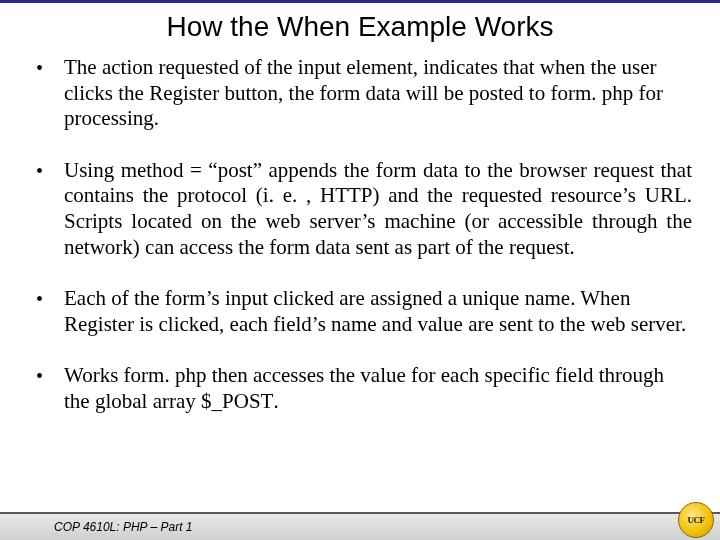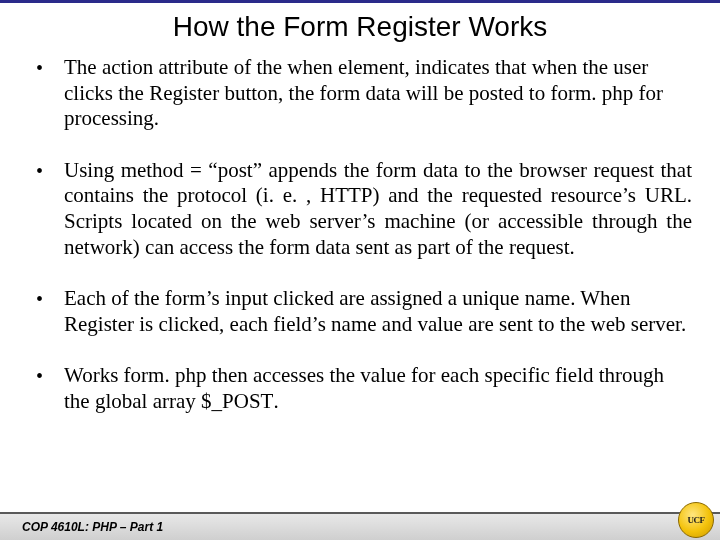--- a/index.html
+++ b/index.html
@@ -61,24 +61,25 @@
     left: 0;
     right: 0;
     bottom: 0;
     height: 28px;
     background: linear-gradient(#e8e8e8, #cfcfcf);
     border-top: 2px solid #5a5a5a;
     display: flex;
     align-items: center;
     font-family: Arial, Helvetica, sans-serif;
     font-size: 12px;
-    font-weight: bold;
+    font-weight: normal;
     font-style: italic;
     color: #000;
     box-sizing: border-box;
+    padding-left: 32px;
   }
   .footer .fcourse { flex: 0 0 auto; padding-left: 22px; }
   .footer .fpage   { flex: 1 1 auto; text-align: center; }
   .footer .fauth   { flex: 0 0 auto; padding-right: 50px; }
   .logo {
     position: absolute;
     right: 4px;
     bottom: 0px;
     width: 38px;
     height: 38px;
@@ -102,25 +103,25 @@
     text-align: right;
     line-height: 1;
     letter-spacing: -0.5px;
   }
 </style>
 </head>
 <body>
 
 <div class="slide">
 
-  <div class="title">How the Form Register Works</div>
+  <div class="title">How the When Example Works</div>
 
   <div class="body">
     <ul class="bullets">
-        <li><span class="dot">•</span><span><span>The </span><span class="mono">action</span><span> attribute of the </span><span class="mono">when</span><span> element, indicates that when the user clicks the </span><span class="mono">Register</span><span> button, the form data will be posted to </span><span class="mono">form. php</span><span> for processing.</span></span></li>
+        <li><span class="dot">•</span><span><span>The </span><span class="mono">action</span><span> requested of the </span><span class="mono">input</span><span> element, indicates that when the user clicks the </span><span class="mono">Register</span><span> button, the form data will be posted to </span><span class="mono">form. php</span><span> for processing.</span></span></li>
         <li class="justify"><span class="dot">•</span><span><span>Using </span><span class="mono">method = “post”</span><span> appends the form data to the browser request that contains the protocol (i.&nbsp;e.&nbsp;, HTTP) and the requested resource’s URL.  Scripts located on the web server’s machine (or accessible through the network) can access the form data sent as part of the request.</span></span></li>
         <li><span class="dot">•</span><span><span>Each of the form’s input clicked are assigned a unique name.  When </span><span class="mono">Register</span><span> is clicked, each field’s </span><span class="mono">name</span><span> and </span><span class="mono">value</span><span> are sent to the web server.</span></span></li>
         <li><span class="dot">•</span><span><span>Works </span><span class="mono">form. php</span><span> then accesses the value for each specific field through the global array </span><span class="mono">$_POST</span><span>.</span></span></li>
       </ul>
   </div>
 
   <div class="footer">
     <div class="fcourse">COP 4610L: PHP – Part 1</div>
   </div>
 

